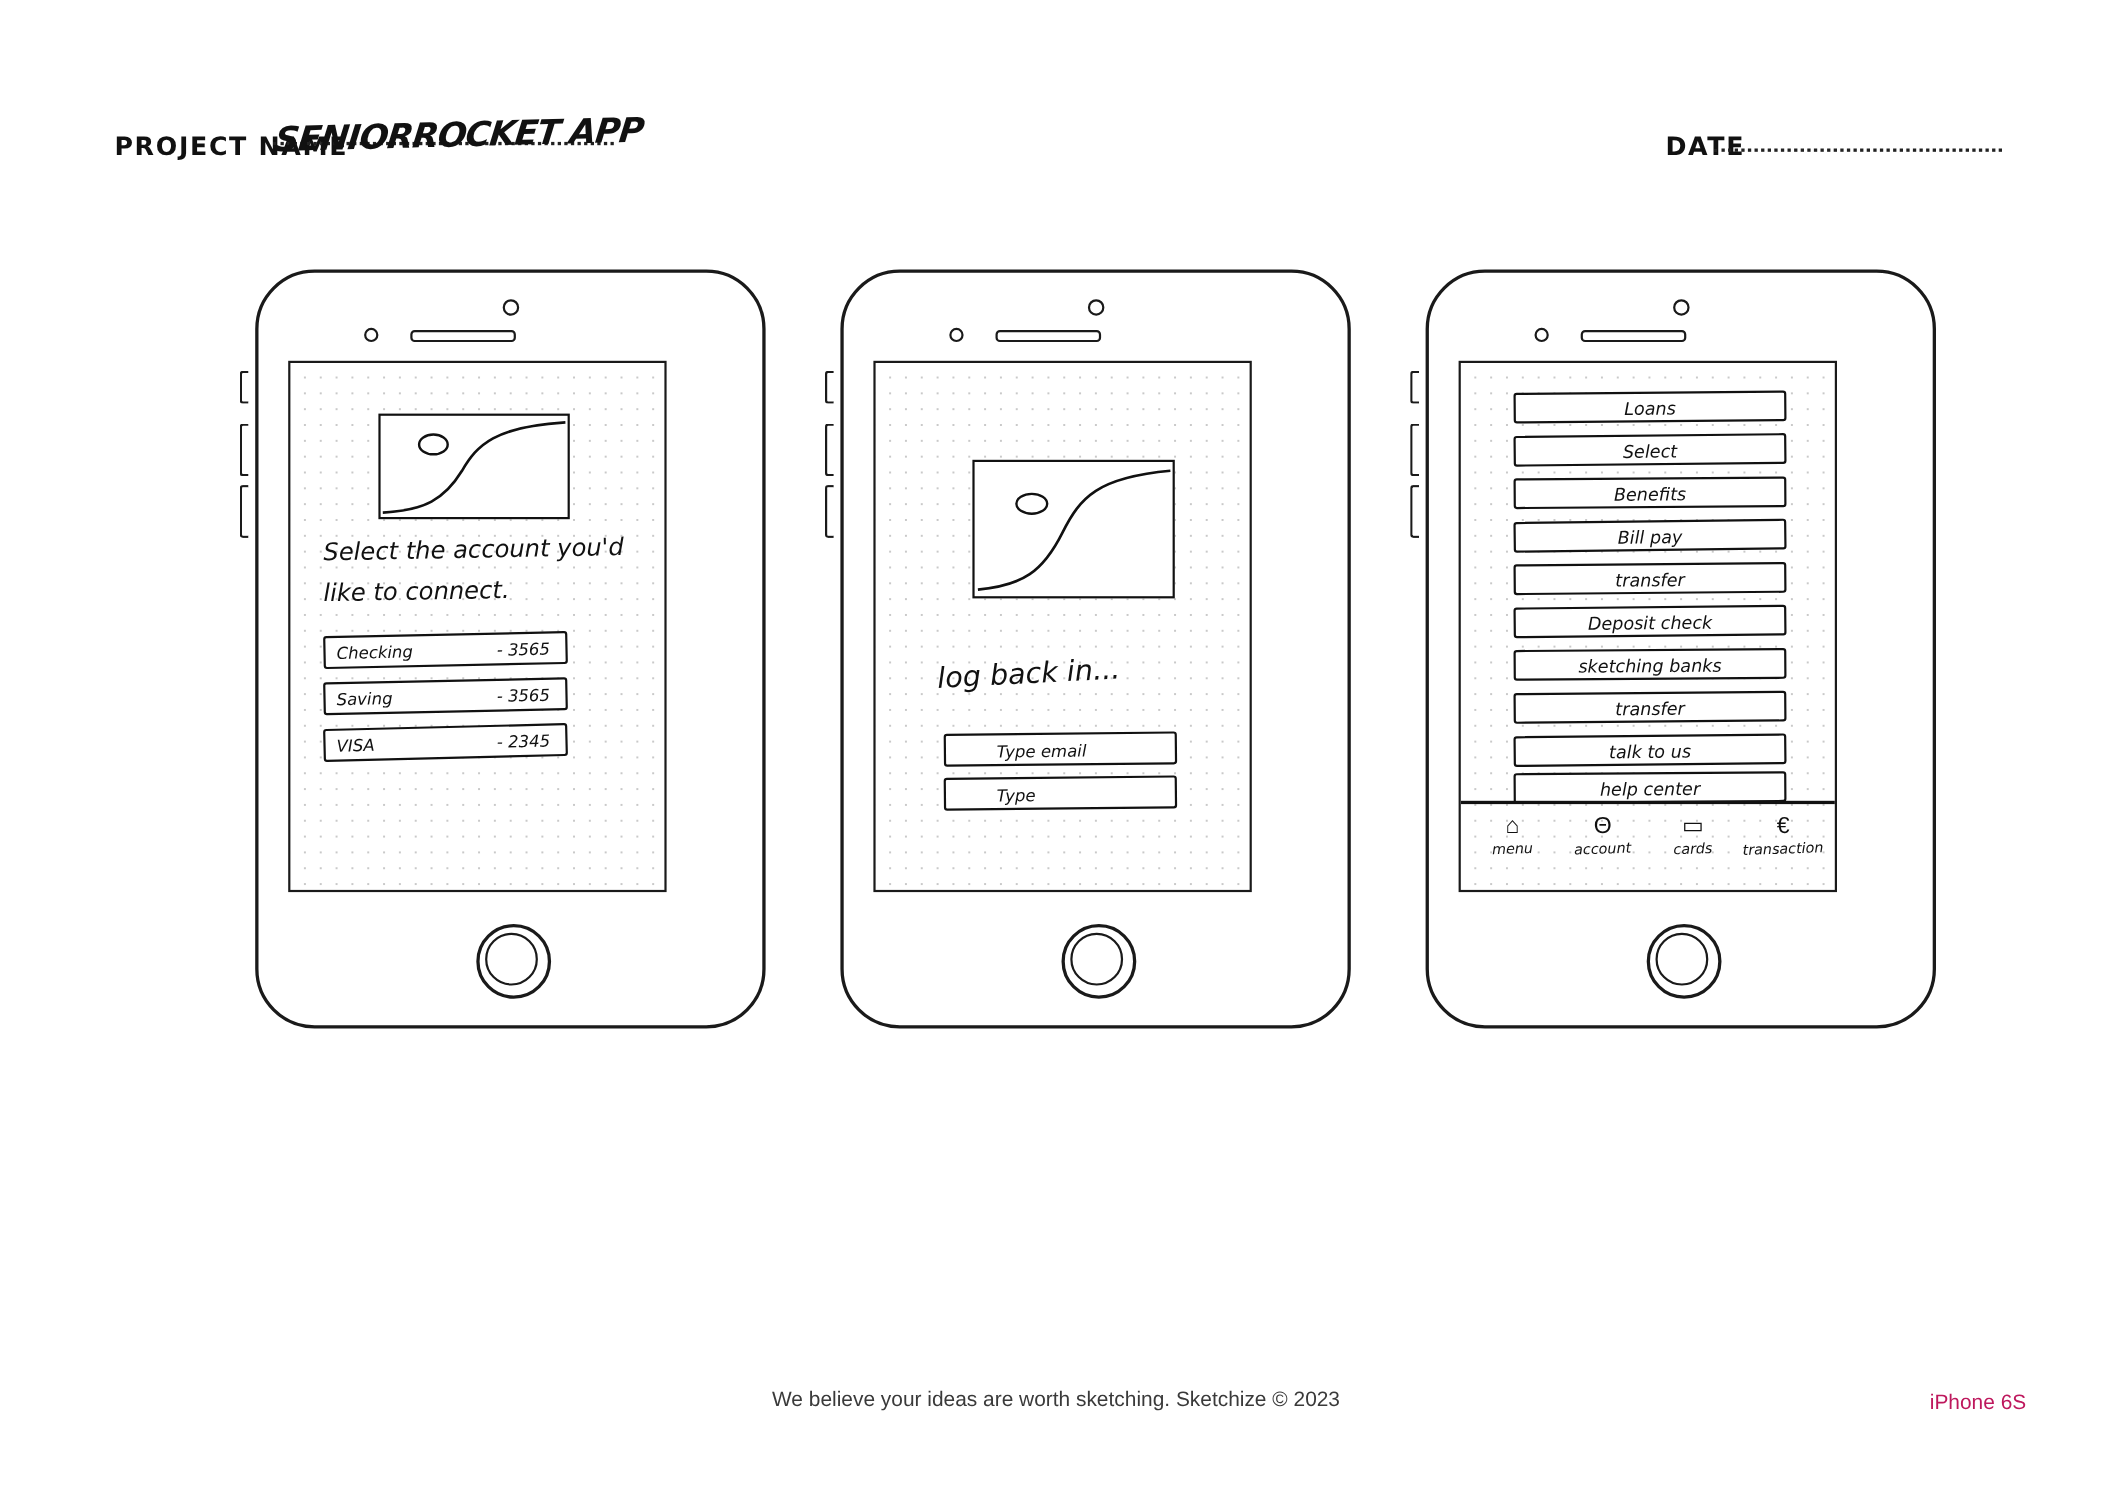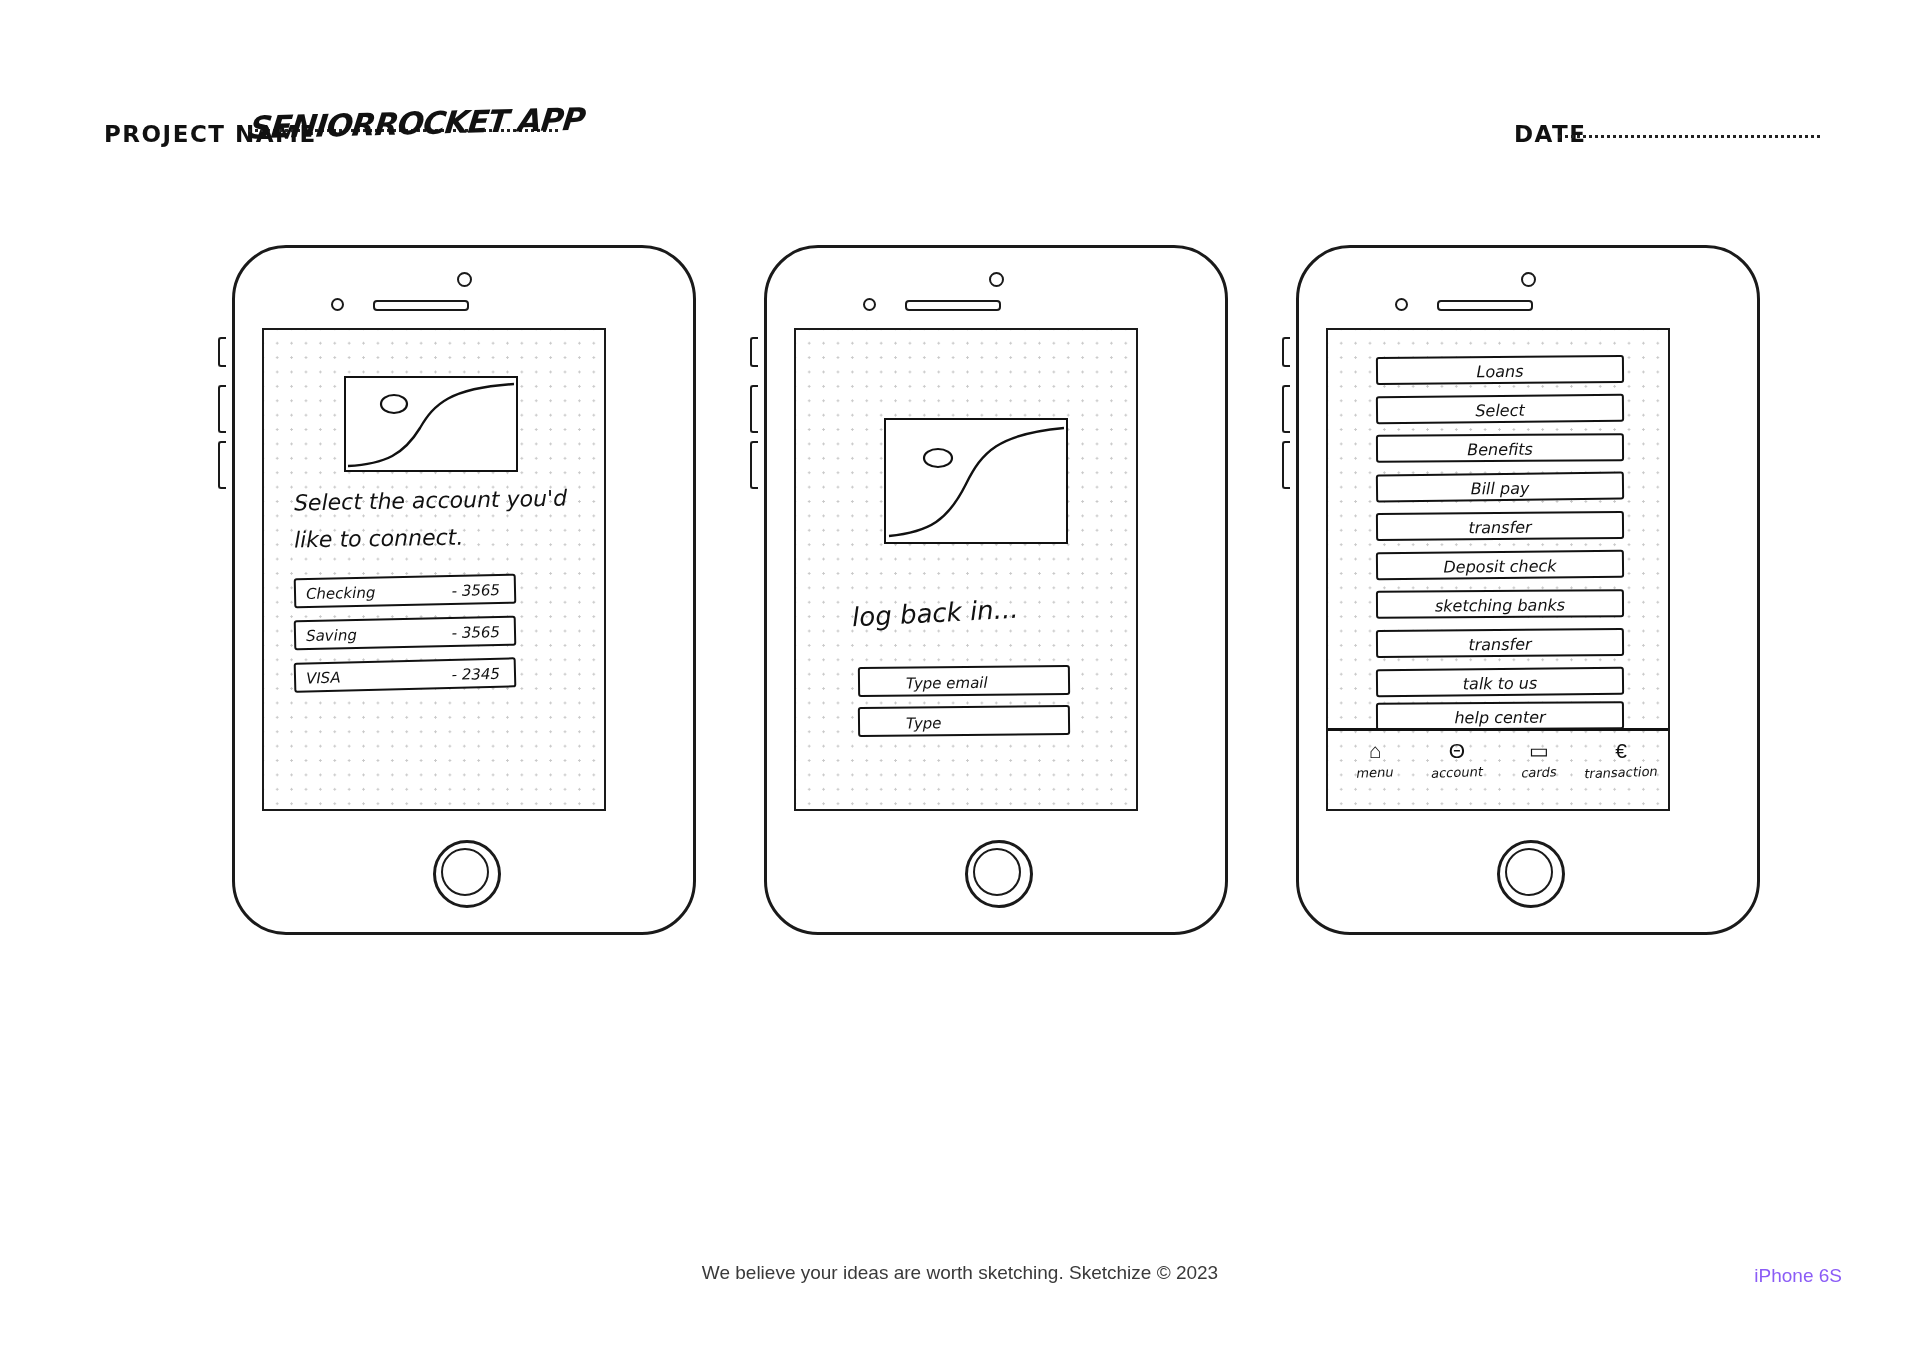--- a/index.html
+++ b/index.html
@@ -277,21 +277,21 @@
     width: 1920px;
     text-align: center;
     font-size: 19px;
     color: #3a3a3a;
   }
   #device-label {
     position: absolute;
     right: 78px;
     top: 1265px;
     font-size: 19px;
-    color: #8b5cf6;
+    color: #be185d;
   }
 </style>
 </head>
 <body>
 
 <div id="sheet-header">
   <div class="hdr-label" id="project-name-label">PROJECT NAME</div>
   <div id="project-name-dots"></div>
   <div id="project-name-value">SENIORROCKET APP</div>
   <div class="hdr-label" id="date-label">DATE</div>

